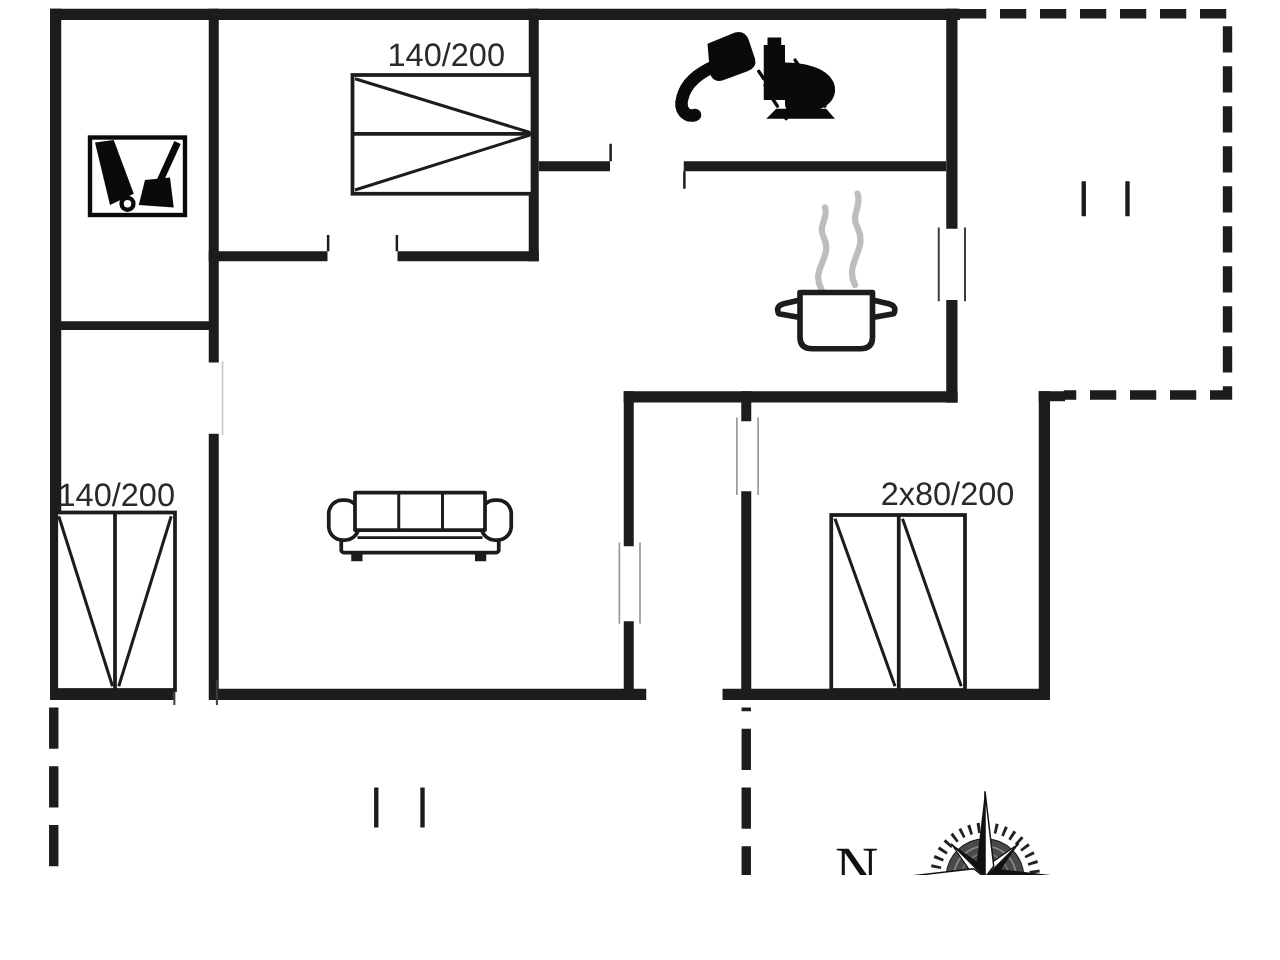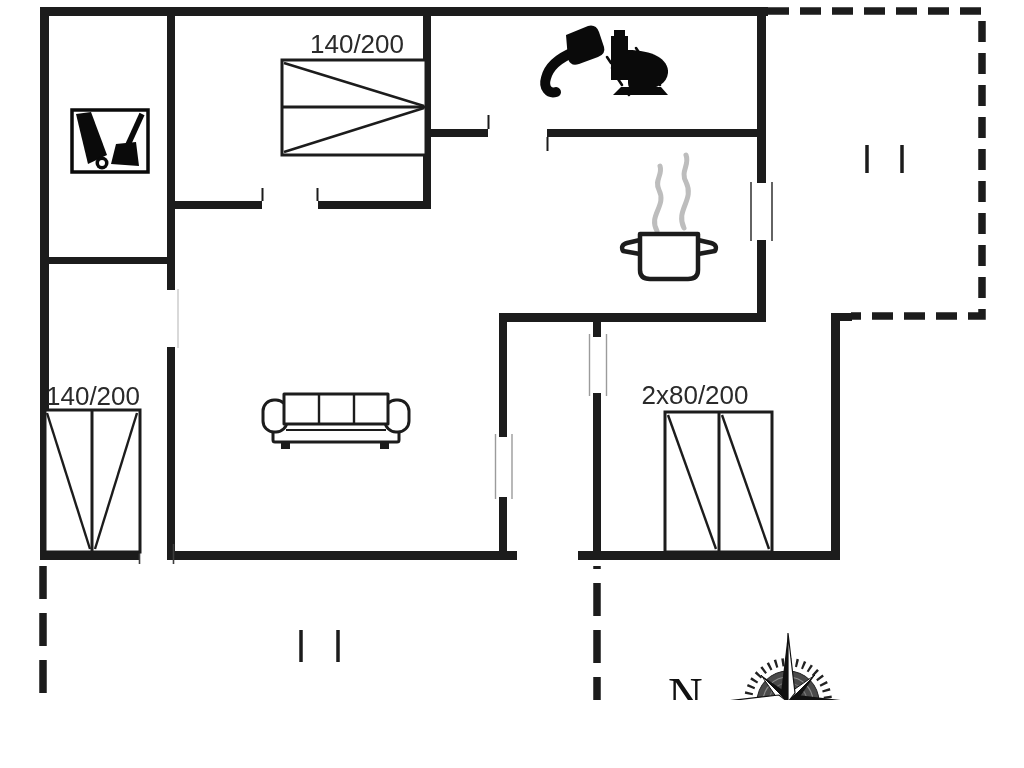--- a/index.html
+++ b/index.html
@@ -219,16 +219,16 @@
         <polygon points="-70,0 0,0 -9,7" fill="#111111"></polygon>
         <polygon points="-70,0 0,0 -9,-7" fill="#ffffff" stroke="#111111" stroke-width="1.2"></polygon>
       </g>
     </g>
   </svg>
 
   <div class="bed-label" style="left:285px;top:31px;width:144px;">140/200</div>
 
   <div class="bed-label" style="left:21px;top:383px;width:144px;">140/200</div>
 
-  <div class="bed-label" style="left:623px;top:382px;width:144px;text-align:center;">2x80/200</div>
+  <div class="bed-label" style="left:686px;top:382px;width:144px;text-align:center;">2x80/200</div>
 
   <div class="north-label" style="left:668px;top:671px;">N</div>
 </div>
 
 </body></html>

